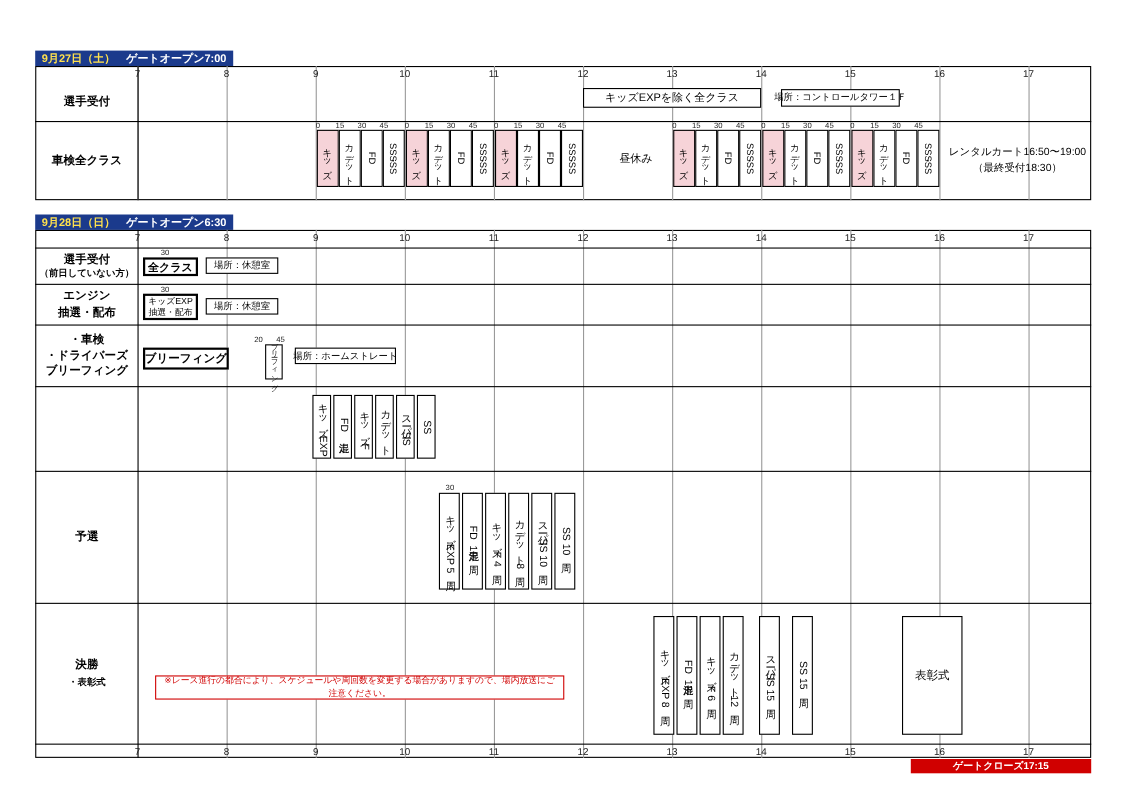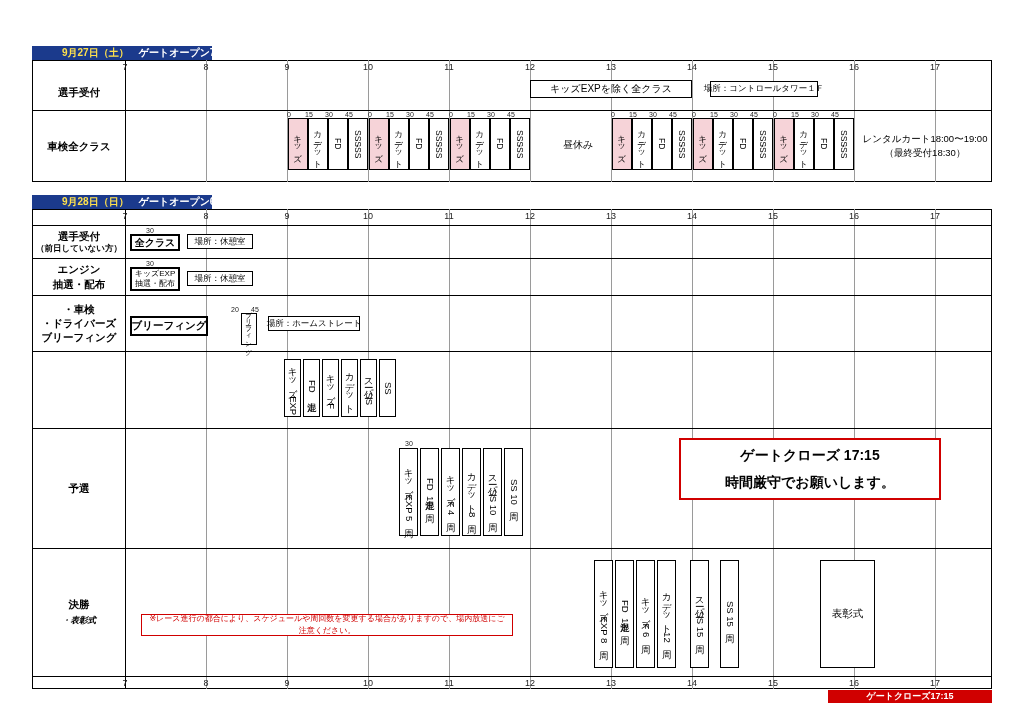--- a/index.html
+++ b/index.html
@@ -18,21 +18,21 @@
     position:absolute;left:32px;top:18px;
     font-size:17px;font-weight:bold;letter-spacing:0.5px;
     white-space:nowrap;
   }
   .bar-day{
     position:absolute;height:14px;background:#1b3a8c;color:#fff;
     font-size:10px;font-weight:bold;display:flex;align-items:center;
     padding-left:6px;box-sizing:border-box;white-space:nowrap;
   }
   .bar-day .gate{color:#ffffff;font-weight:bold;margin-left:10px;}
-  .day-label{color:#ffe14d;margin-left:24px;}
+  .day-label{color:#ffe14d;}
 
   .grid-box{position:absolute;border:1px solid #000;box-sizing:border-box;}
   .vline{position:absolute;width:1px;background:#9a9a9a;}
   .vline.major{background:#6d6d6d;}
   .hline{position:absolute;height:1px;background:#000;}
 
   .hour-label{
     position:absolute;font-size:9px;color:#222;transform:translateX(-50%);
     white-space:nowrap;
   }
@@ -252,21 +252,21 @@
   <div class="pcell" style="left:794px;top:118px;width:20px;height:52px;">
       <span>カデット</span>
     </div>
   <div class="pcell" style="left:814px;top:118px;width:20px;height:52px;">
       <span>FD</span>
     </div>
   <div class="pcell" style="left:834px;top:118px;width:20px;height:52px;">
       <span>SS・SSS</span>
     </div>
 
-  <div class="plain" style="left:862px;top:132px;width:126px;white-space:pre-line;font-size:9.5px;">レンタルカート18:00〜19:00
+  <div class="plain" style="left:862px;top:132px;width:126px;white-space:pre-line;font-size:9.5px;">レンタルカート16:50〜19:00
 （最終受付18:30）</div>
 
   <div class="bar-day" style="left:32px;top:195px;width:180px;">
     <span class="day-label">9月28日（日）</span>
     <span class="gate">ゲートオープン6:30</span>
   </div>
 
   <div class="grid-box" style="left:32px;top:209px;width:960px;height:480px;"></div>
 
   <div class="vline" style="left:125px;top:209px;height:480px;background:#000;"></div>
@@ -324,21 +324,21 @@
   <div class="rowlabel" style="left:33px;top:295px;width:92px;height:56px;">
     <span style="white-space:pre-line;">・車検
 ・ドライバーズ
 ブリーフィング</span>
   </div>
   <div class="rowlabel" style="left:33px;top:428px;width:92px;height:120px;">
     <span>予選</span>
   </div>
   <div class="rowlabel" style="left:33px;top:548px;width:92px;height:128px;">
     <span>決勝</span>
-    <span class="sub" style="margin-top:4px;font-style:italic;">・表彰式</span>
+    <span class="sub" style="margin-top:4px;">・表彰式</span>
   </div>
 
   <div class="tick" style="left:150px;top:227px;">30</div>
   <div class="hbox thick bold" style="left:130px;top:234px;width:50px;height:17px;font-size:10px;">
     <span>全クラス</span>
   </div>
   <div class="hbox small" style="left:187px;top:234px;width:66px;height:15px;">
     <span>場所：休憩室</span>
   </div>
 
@@ -376,24 +376,20 @@
   <div class="vbox" style="left:341px;top:359px;width:17px;height:58px;">
       <span>カデット</span>
     </div>
   <div class="vbox" style="left:360px;top:359px;width:17px;height:58px;">
       <span>スーパーSS</span>
     </div>
   <div class="vbox" style="left:379px;top:359px;width:17px;height:58px;">
       <span>SS</span>
     </div>
 
-  <div class="gateclose" style="left:679px;top:438px;width:262px;height:62px;">
-    <div>ゲートクローズ 17:15</div>
-    <div>時間厳守でお願いします。</div>
-  </div>
 
   <div class="tick" style="left:409px;top:440px;">30</div>
   <div class="vbox" style="left:399px;top:448px;width:19px;height:88px;">
       <span>キッズEXP 5周</span>
     </div>
   <div class="vbox" style="left:420px;top:448px;width:19px;height:88px;">
       <span>FD 混走 10周</span>
     </div>
   <div class="vbox" style="left:441px;top:448px;width:19px;height:88px;">
       <span>キッズF 4周</span>

